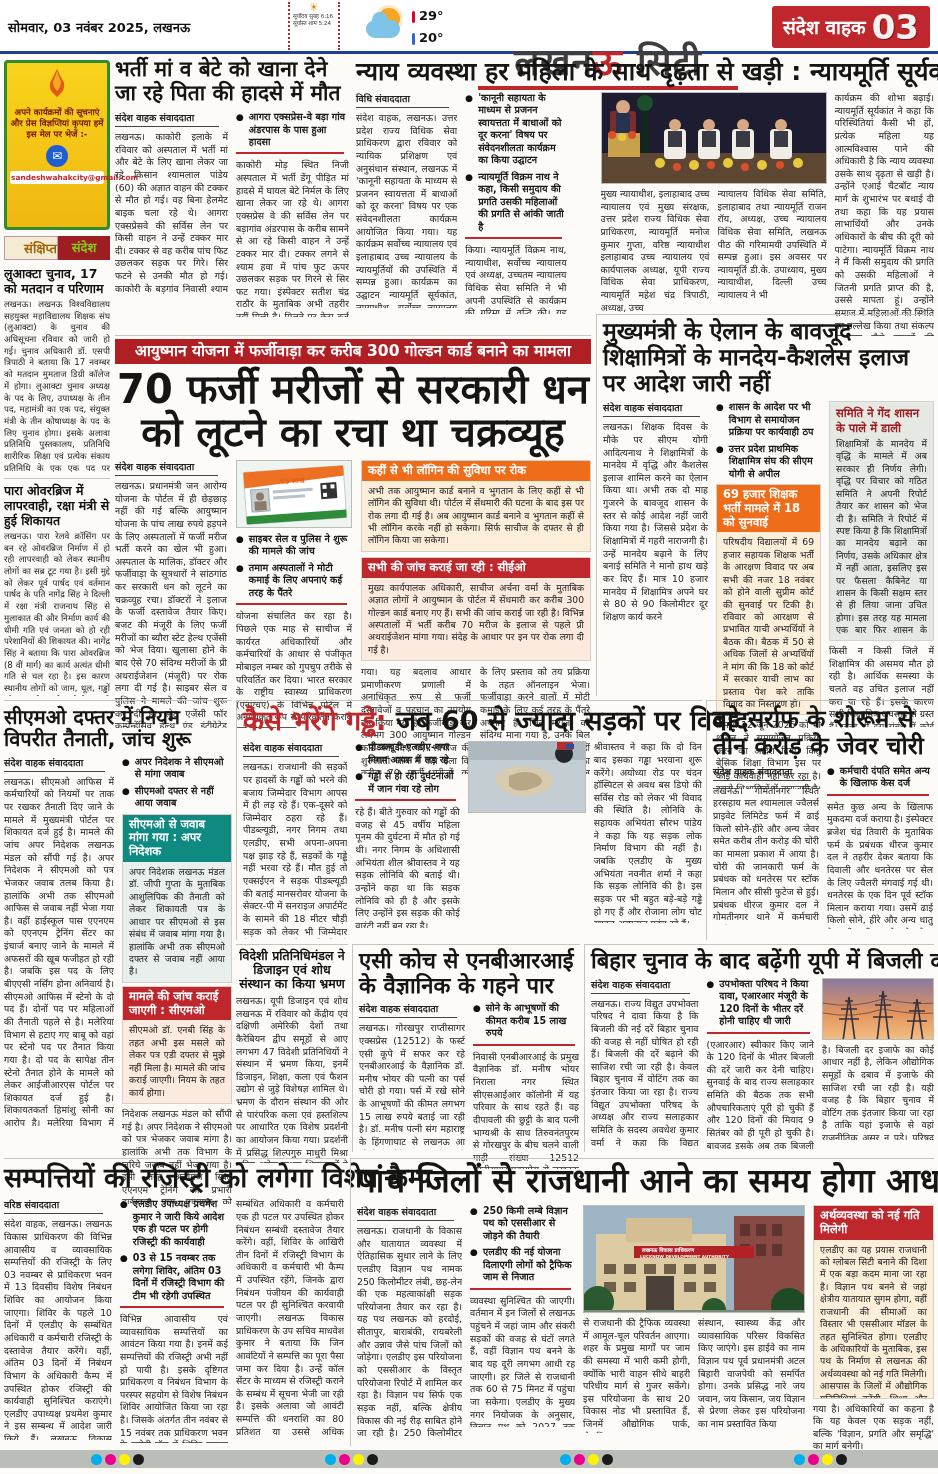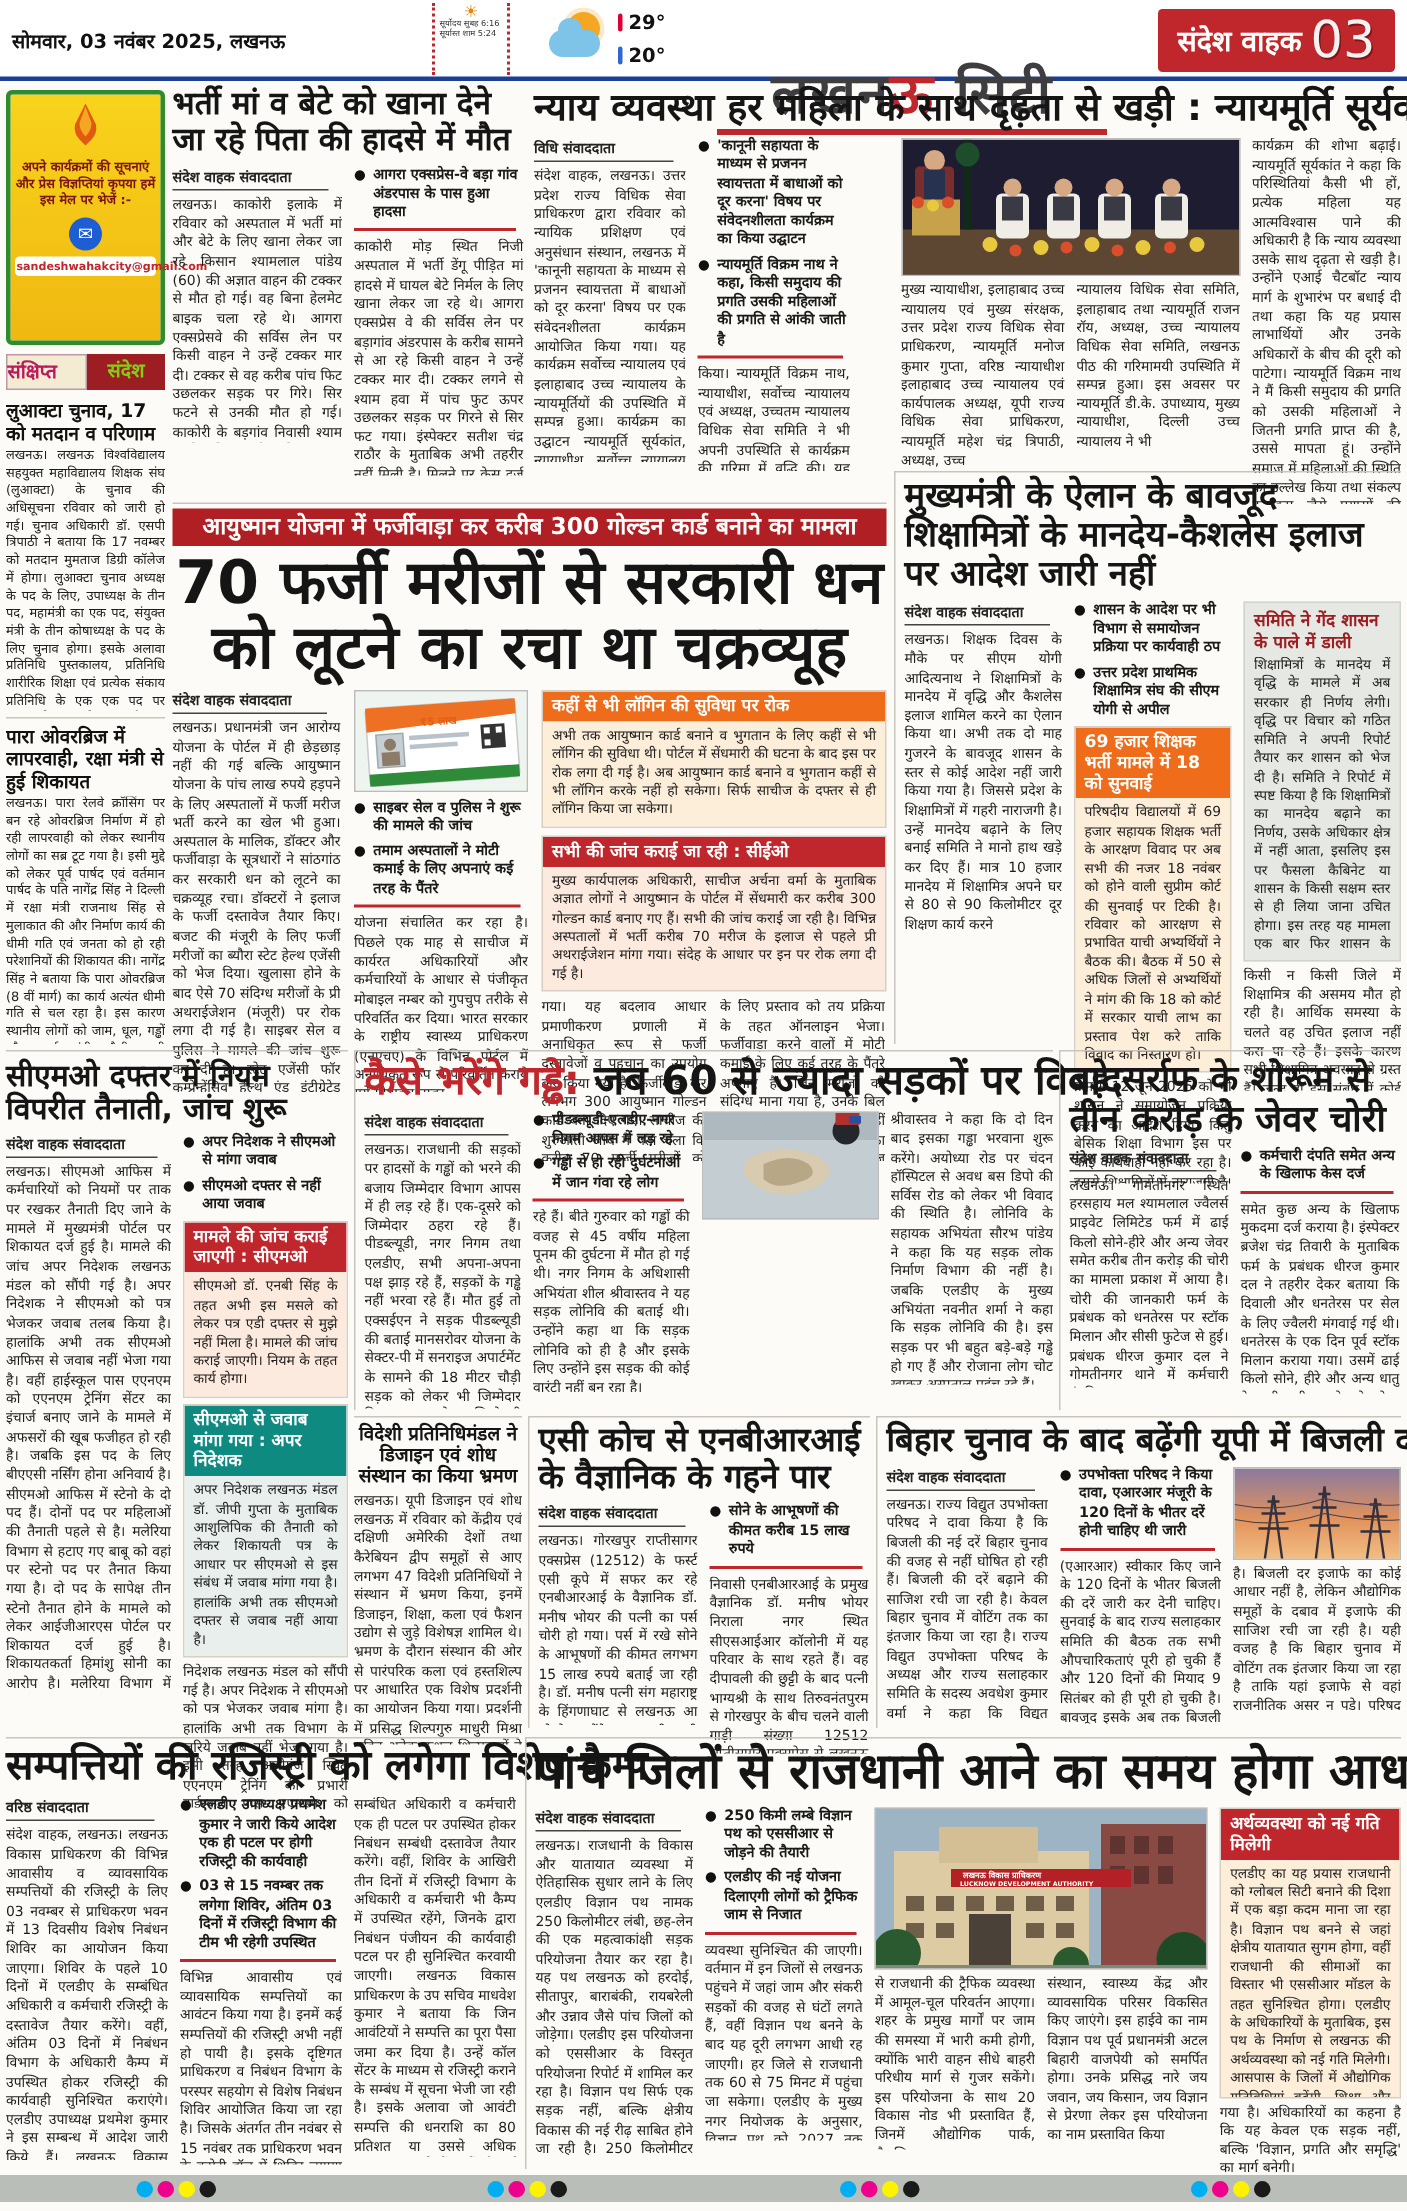--- a/index.html
+++ b/index.html
@@ -18,21 +18,21 @@
   .wx-sun { position:absolute; left:28px; top:4px; width:22px; height:22px; border-radius:50%; background:#f5a623; box-shadow:0 0 0 3px rgba(245,166,35,.25); }
   .wx-cloud { position:absolute; left:16px; top:16px; width:34px; height:18px; border-radius:12px; background:#7ec4e8; }
   .wx-cloud:before { content:""; position:absolute; left:6px; top:-8px; width:16px; height:16px; border-radius:50%; background:#7ec4e8; }
   .wx-t { position:absolute; left:62px; font-size:13px; font-weight:bold; color:#111; }
   .thermo { display:inline-block; width:3px; height:12px; background:#d03; border-radius:2px; margin-right:4px; vertical-align:middle; }
   .thermo.b { background:#36c; }
   .masthead { left:478px; top:4px; width:260px; text-align:center; font-weight:bold; font-size:37px; line-height:46px; color:#3e3e40; letter-spacing:1px; border-bottom:4px solid #c0272d;margin-top:36px; }
   .masthead .acc { color:#c0272d; }
   .brandbox { left:772px; top:6px; width:158px; height:42px; background:#c0272d; border-radius:3px; display:flex; align-items:center; justify-content:center; gap:6px; }
   .brand-t { color:#fff; font-weight:bold; font-size:19px; }
-  .brand-n { color:#f2f2f2; font-weight:normal; font-size:34px; line-height:34px; text-shadow:1px 1px 0 #7e1216; }
+  .brand-n { color:#f2f2f2; font-weight:bold; font-size:34px; line-height:34px; text-shadow:1px 1px 0 #7e1216; }
 
   
   .hl { font-weight:bold; color:#151515; line-height:1.12; letter-spacing:0; }
   .byline { font-size:9.5px; font-weight:bold; color:#222; border-bottom:1.5px solid #444; padding-bottom:2px; margin-bottom:4px; width:92%; }
   .body-txt { font-size:9.3px; line-height:1.36; text-align:justify; color:#1d1d1d; overflow:hidden; }
   .bullets { font-size:9.6px; font-weight:bold; color:#1a1a1a; line-height:1.3; }
   .bullets .bi { display:flex; gap:5px; margin-bottom:4px; }
   .bullets .dot { color:#111; font-size:9px; line-height:12px; }
   .bullet-rule { border-bottom:2.5px solid #c0272d; margin:3px 0 5px 0; width:96%; }
   .nbox { overflow:hidden; border:1px solid #d8cfc4; }
@@ -51,21 +51,21 @@
   .photo { background:#dcdcdc; overflow:hidden; border:1px solid #bbb; }
   .vr { border-left:1px solid #c9c5bc; }
   .hr { border-top:1px solid #c9c5bc; }
 
   
   .adbox { left:4px; top:60px; width:106px; height:170px; background:linear-gradient(#f8d31c,#f0b811); border:3px solid #2e8b2e; border-radius:4px; text-align:center; padding:4px 3px; }
   .ad-txt { font-size:8.6px; font-weight:bold; color:#7a1510; line-height:1.3; margin-top:2px; }
   .ad-mail { font-size:7.4px; font-weight:bold; color:#c0272d; background:#fff; border-radius:3px; margin-top:4px; padding:2px 1px; }
   .env { width:22px; height:22px; margin:4px auto 0; background:#1d5fd3; border-radius:50%; color:#fff; font-size:12px; line-height:22px; }
   .secthdr { left:4px; top:236px; width:106px; height:24px; display:flex; }
-  .secthdr .s1 { flex:1; background:#f3ecd2; color:#be185d; font-weight:bold; font-size:13px; text-align:left; line-height:24px; border:1px solid #b9a; }
+  .secthdr .s1 { flex:1; background:#f3ecd2; color:#a16207; font-weight:bold; font-size:13px; text-align:right; line-height:24px; border:1px solid #b9a; }
   .secthdr .s2 { flex:1; background:#9c1d22; color:#84cc16; font-weight:bold; font-size:13px; text-align:center; line-height:24px; }
   .brief { left:4px; width:106px; overflow:hidden; }
   .brief h3 { font-size:12.5px; line-height:1.2; color:#111; margin-bottom:3px; }
   .brief .body-txt { font-size:8.6px; }
 
   
   .footer { left:0; top:1450px; width:938px; height:18px; background:#b9beb9; display:flex; align-items:center; justify-content:space-around; }
   .dots { display:flex; gap:3px; }
   .dots i { width:11px; height:11px; border-radius:50%; display:block; }
 </style>
@@ -321,27 +321,27 @@
         <div class="bullets">
           <div class="bi">
               <span class="dot">●</span>
               <span>अपर निदेशक ने सीएमओ से मांगा जवाब</span>
             </div>
           <div class="bi">
               <span class="dot">●</span>
               <span>सीएमओ दफ्तर से नहीं आया जवाब</span>
             </div>
         </div>
+        <div class="nbox teal" style="margin-top:4px;">
+          <div class="nb-h">सीएमओ से जवाब मांगा गया : अपर निदेशक</div>
+          <div class="nb-b">अपर निदेशक लखनऊ मंडल डॉ. जीपी गुप्ता के मुताबिक आशुलिपिक की तैनाती को लेकर शिकायती पत्र के आधार पर सीएमओ से इस संबंध में जवाब मांगा गया है। हालांकि अभी तक सीएमओ दफ्तर से जवाब नहीं आया है।</div>
+        </div>
         <div class="nbox red" style="margin-top:3px;">
           <div class="nb-h">मामले की जांच कराई जाएगी : सीएमओ</div>
           <div class="nb-b">सीएमओ डॉ. एनबी सिंह के तहत अभी इस मसले को लेकर पत्र एडी दफ्तर से मुझे नहीं मिला है। मामले की जांच कराई जाएगी। नियम के तहत कार्य होगा।</div>
-        </div>
-        <div class="nbox teal" style="margin-top:4px;">
-          <div class="nb-h">सीएमओ से जवाब मांगा गया : अपर निदेशक</div>
-          <div class="nb-b">अपर निदेशक लखनऊ मंडल डॉ. जीपी गुप्ता के मुताबिक आशुलिपिक की तैनाती को लेकर शिकायती पत्र के आधार पर सीएमओ से इस संबंध में जवाब मांगा गया है। हालांकि अभी तक सीएमओ दफ्तर से जवाब नहीं आया है।</div>
         </div>
         <div class="body-txt" style="height:96px; margin-top:4px;">निदेशक लखनऊ मंडल को सौंपी गई है। अपर निदेशक ने सीएमओ को पत्र भेजकर जवाब मांगा है। हालांकि अभी तक विभाग के जरिये जवाब नहीं भेजा गया है। इसी तरह अलीगंज स्थित एएनएम ट्रेनिंग की प्रभारी हाईस्कूल पास एएनएम को बनाया गया है। नियमत: भारतीय उपचर्या परिषद नई दिल्ली की गाइडलाइन के तहत बीएससी नर्सिंग को इस पद पर तैनात होना चाहिए।</div>
       </div>
     </div>
   </div>
 
   <div class="abs hr vr" style="left:236px; top:700px; width:466px; height:240px; padding:5px 0 0 6px;">
     <div class="hl" style="font-size:27px; white-space:nowrap;"><span style="color:#c0272d;">कैसे भरेंगे गड्ढे:</span><span> जब 60 से ज्यादा सड़कों पर विवाद</span></div>
     <div style="display:flex; gap:8px; margin-top:5px;">
       <div style="width:106px;">

